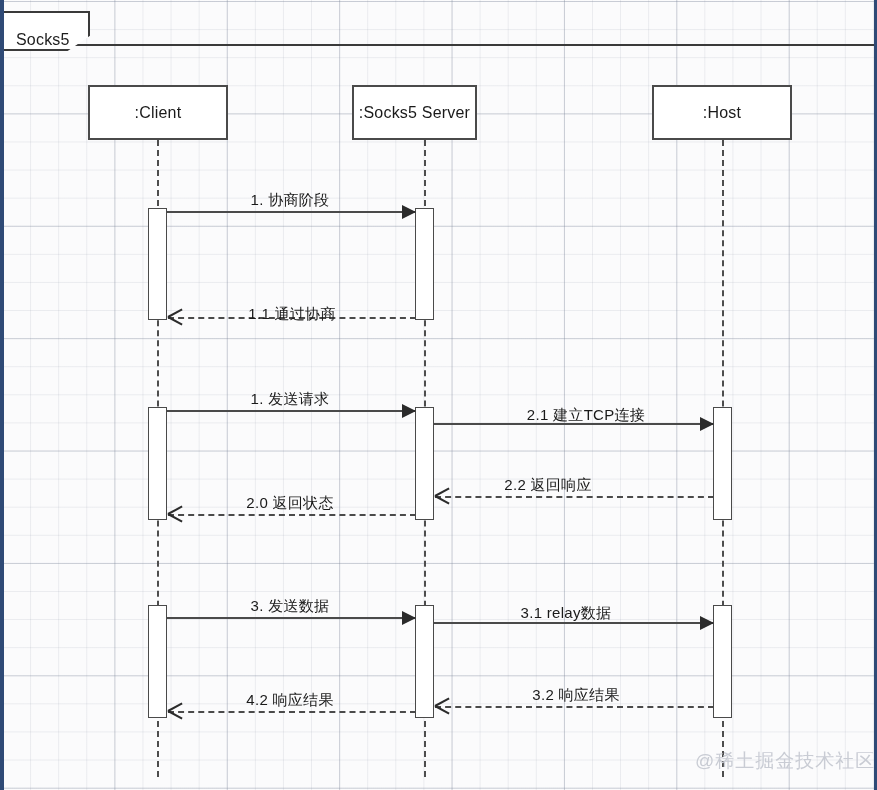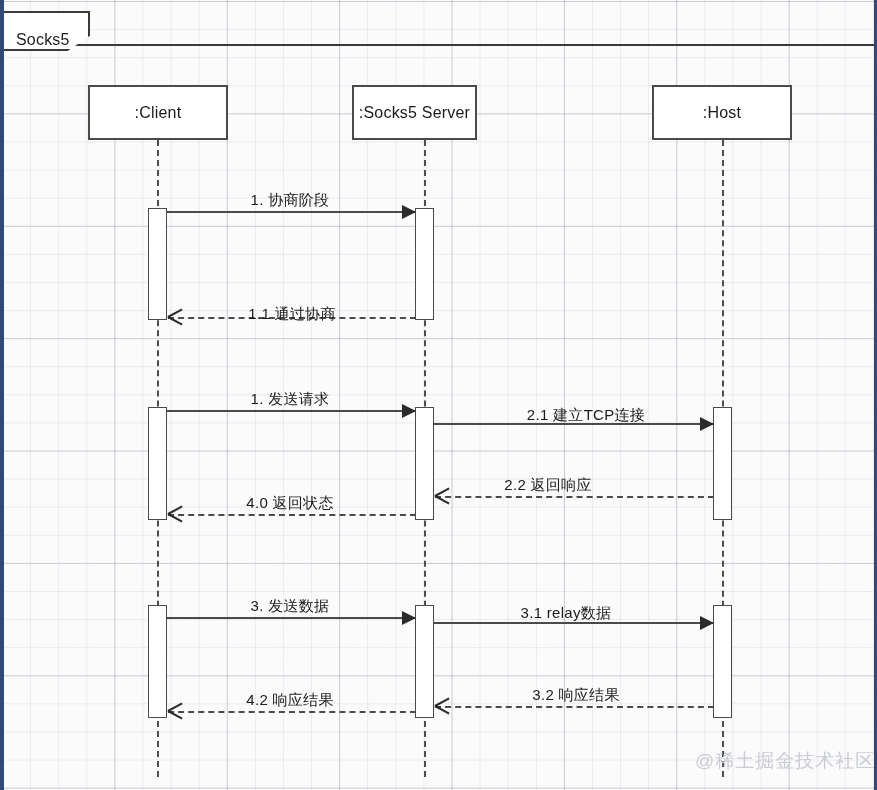--- a/index.html
+++ b/index.html
@@ -194,21 +194,21 @@
       <div class="arrow-solid-right" style="left:402px; top:404px;"></div>
       <div class="msg-label" style="left:290px; top:390px;">1. 发送请求</div>
       <div class="msg-line solid" style="left:434px; top:423px; width:280px;"></div>
       <div class="arrow-solid-right" style="left:700px; top:417px;"></div>
       <div class="msg-label" style="left:566px; top:406px;margin-left:20px;">2.1 建立TCP连接</div>
       <div class="msg-line dashed" style="left:435px; top:496px; width:279px;"></div>
       <div class="arrow-open-left" style="left:435px; top:488px;"></div>
       <div class="msg-label" style="left:548px; top:476px;">2.2 返回响应</div>
       <div class="msg-line dashed" style="left:168px; top:514px; width:248px;"></div>
       <div class="arrow-open-left" style="left:168px; top:506px;"></div>
-      <div class="msg-label" style="left:290px; top:494px;">4.0 返回状态</div>
+      <div class="msg-label" style="left:290px; top:494px;">2.0 返回状态</div>
       <div class="msg-line solid" style="left:167px; top:617px; width:249px;"></div>
       <div class="arrow-solid-right" style="left:402px; top:611px;"></div>
       <div class="msg-label" style="left:290px; top:597px;">3. 发送数据</div>
       <div class="msg-line solid" style="left:434px; top:622px; width:280px;"></div>
       <div class="arrow-solid-right" style="left:700px; top:616px;"></div>
       <div class="msg-label" style="left:566px; top:604px;">3.1 relay数据</div>
       <div class="msg-line dashed" style="left:435px; top:706px; width:279px;"></div>
       <div class="arrow-open-left" style="left:435px; top:698px;"></div>
       <div class="msg-label" style="left:576px; top:686px;">3.2 响应结果</div>
       <div class="msg-line dashed" style="left:168px; top:711px; width:248px;"></div>

